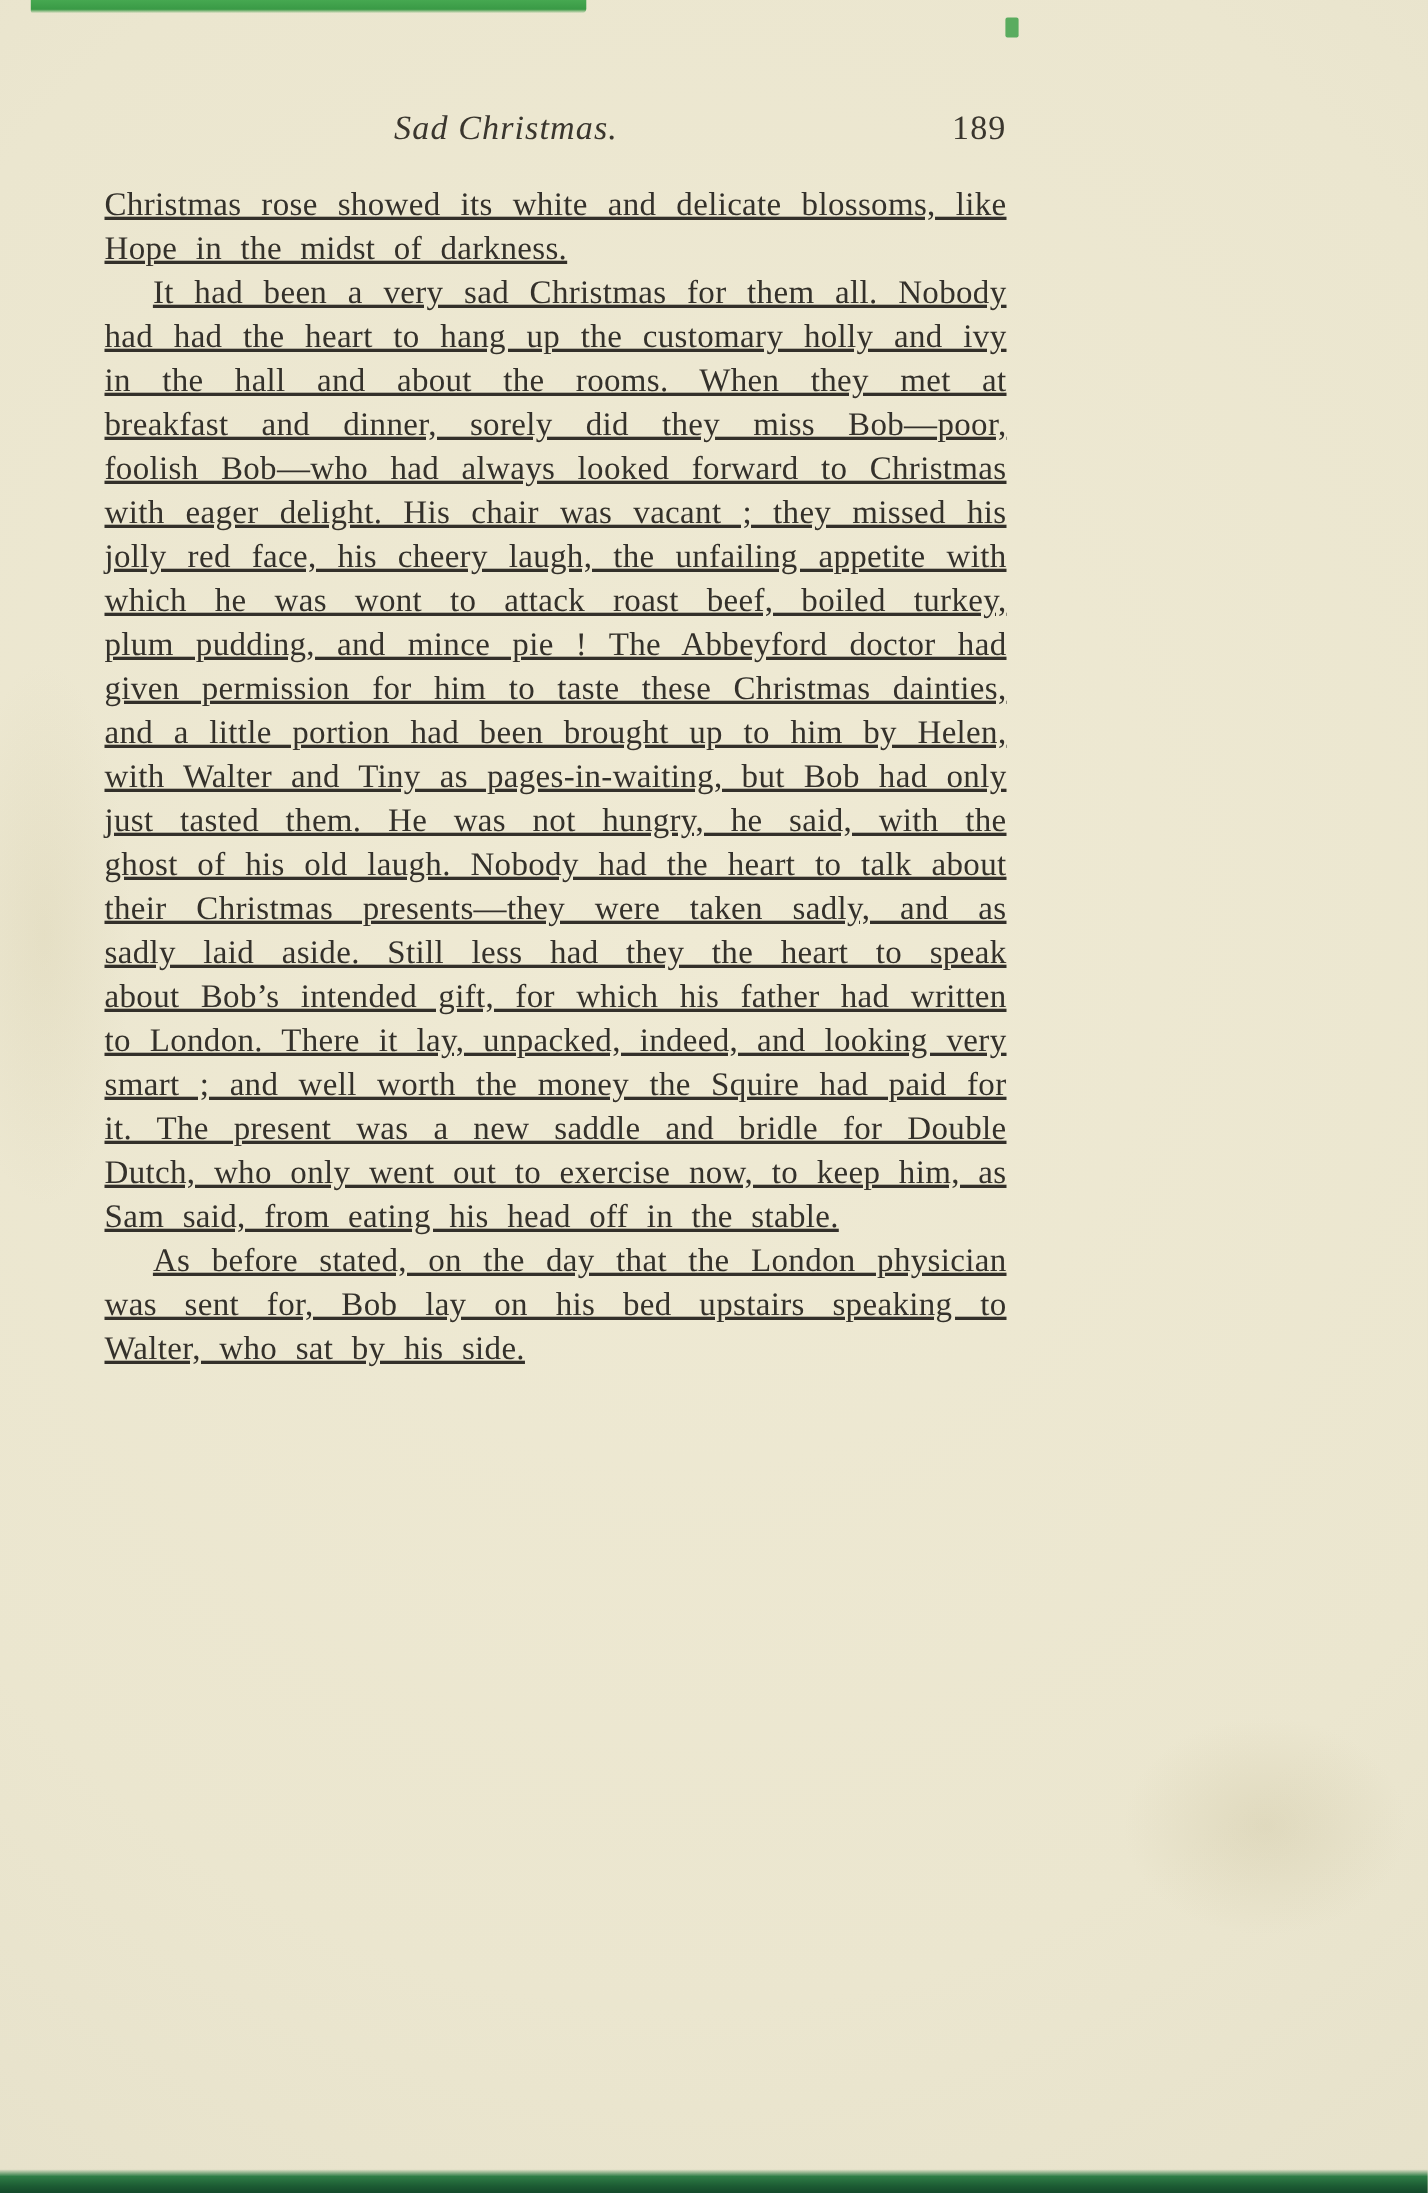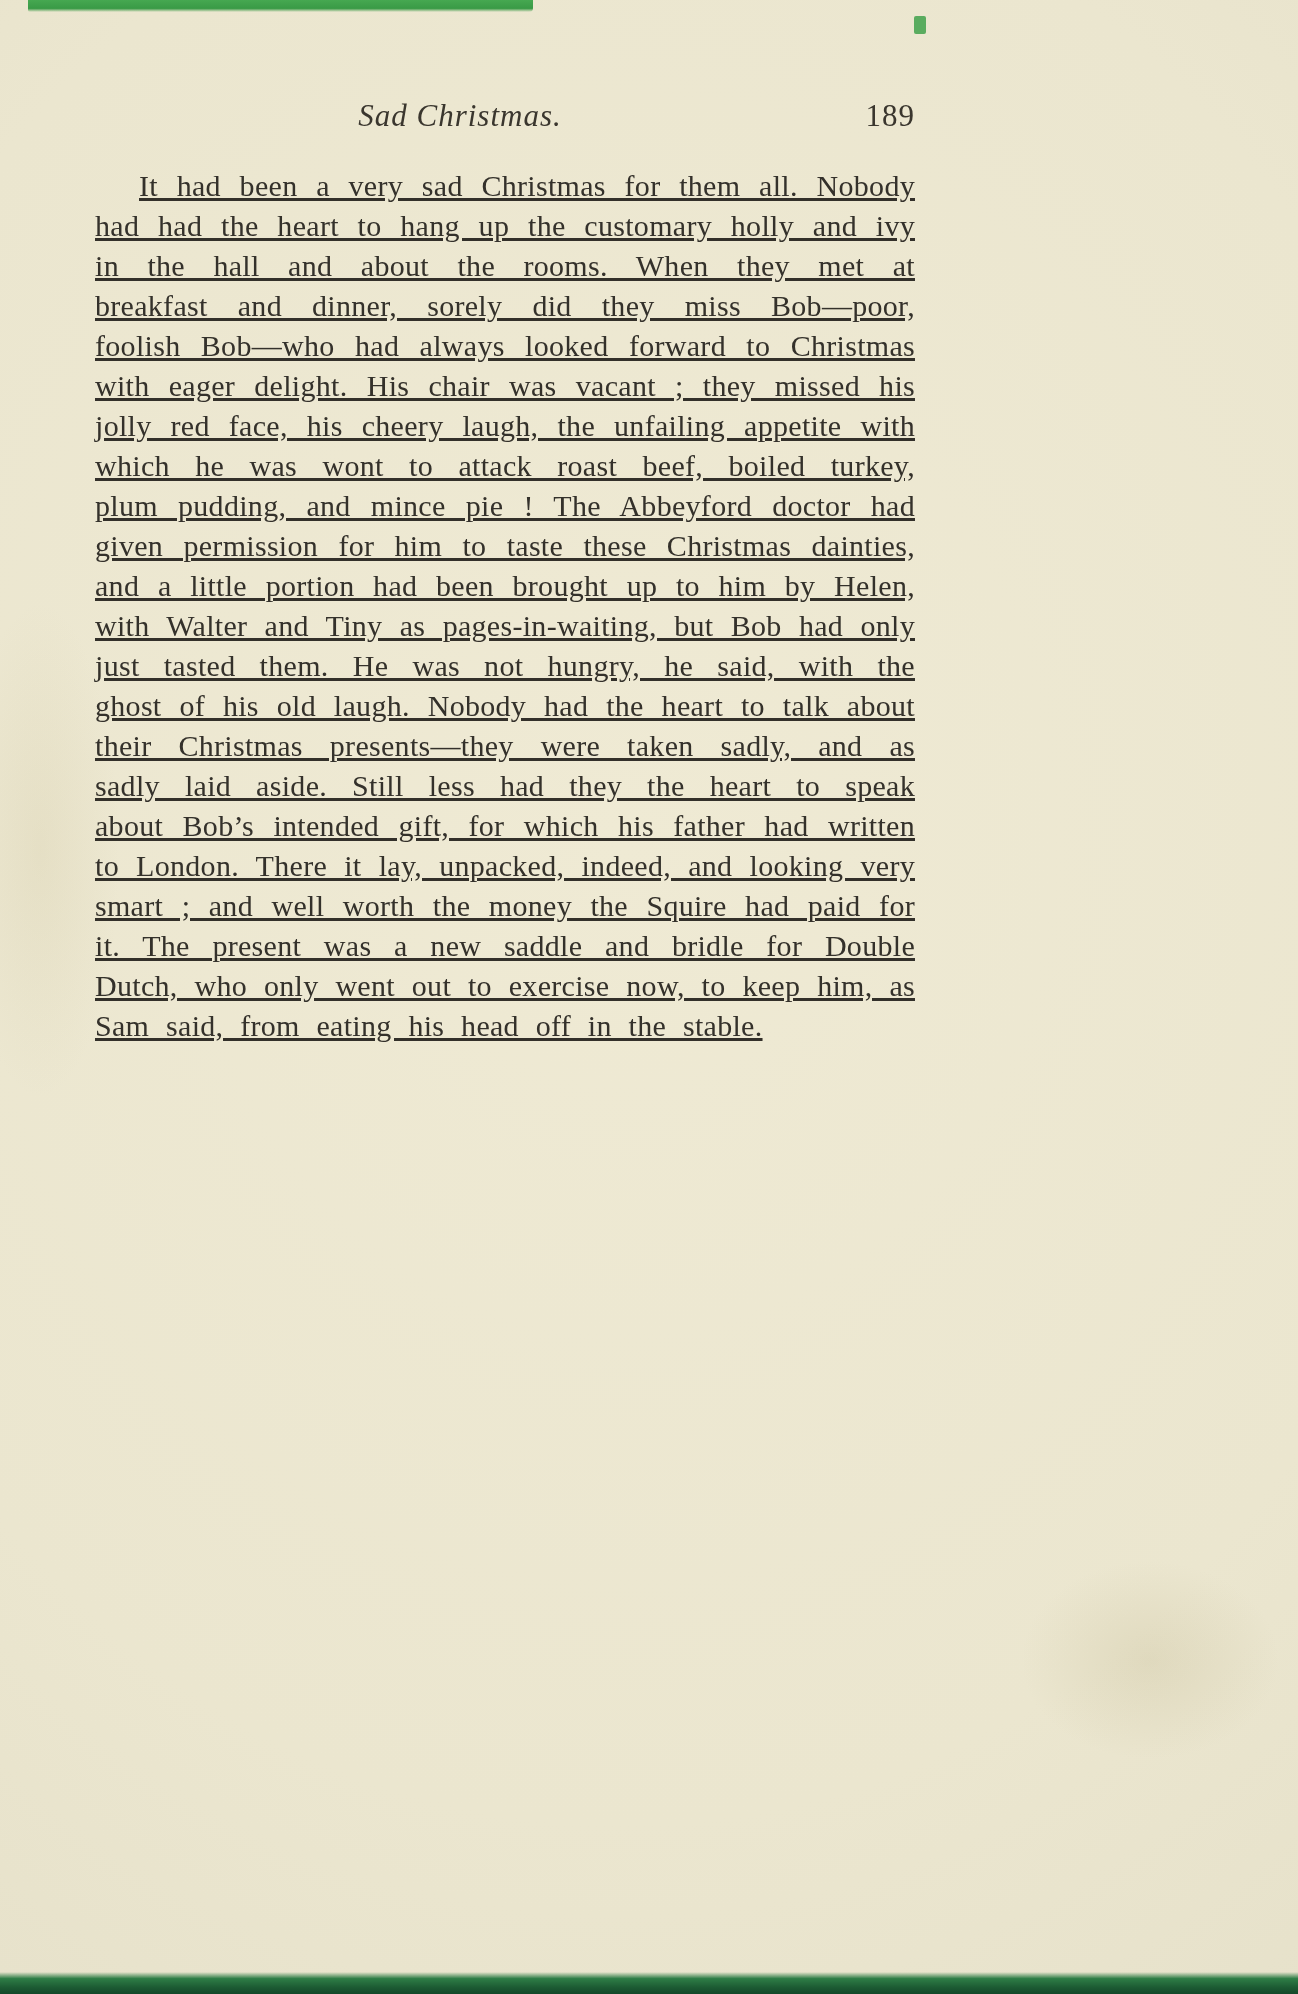--- a/index.html
+++ b/index.html
@@ -135,20 +135,22 @@
   <div class="blemish-2"></div>
 
   <div class="text-block">
 
     <div class="running-header">
       <span class="title">Sad Christmas.</span>
       <span class="page-number">189</span>
     </div>
 
     <div class="body-text">
+      <p>Christmas rose showed its white and delicate blossoms, like Hope in the midst of darkness.</p>
       <p class="indented">It had been a very sad Christmas for them all. Nobody had had the heart to hang up the customary holly and ivy in the hall and about the rooms. When they met at breakfast and dinner, sorely did they miss Bob—poor, foolish Bob—who had always looked forward to Christmas with eager delight. His chair was vacant ; they missed his jolly red face, his cheery laugh, the unfailing appetite with which he was wont to attack roast beef, boiled turkey, plum pudding, and mince pie ! The Abbeyford doctor had given permission for him to taste these Christmas dainties, and a little portion had been brought up to him by Helen, with Walter and Tiny as pages-in-waiting, but Bob had only just tasted them. He was not hungry, he said, with the ghost of his old laugh. Nobody had the heart to talk about their Christmas presents—they were taken sadly, and as sadly laid aside. Still less had they the heart to speak about Bob’s intended gift, for which his father had written to London. There it lay, unpacked, indeed, and looking very smart ; and well worth the money the Squire had paid for it. The present was a new saddle and bridle for Double Dutch, who only went out to exercise now, to keep him, as Sam said, from eating his head off in the stable.</p>
+      <p class="indented">As before stated, on the day that the London physician was sent for, Bob lay on his bed upstairs speaking to Walter, who sat by his side.</p>
     </div>
 
   </div>
 
   <div class="edge-strip-bottom"></div>
 
 </div>
 
 </body></html>

